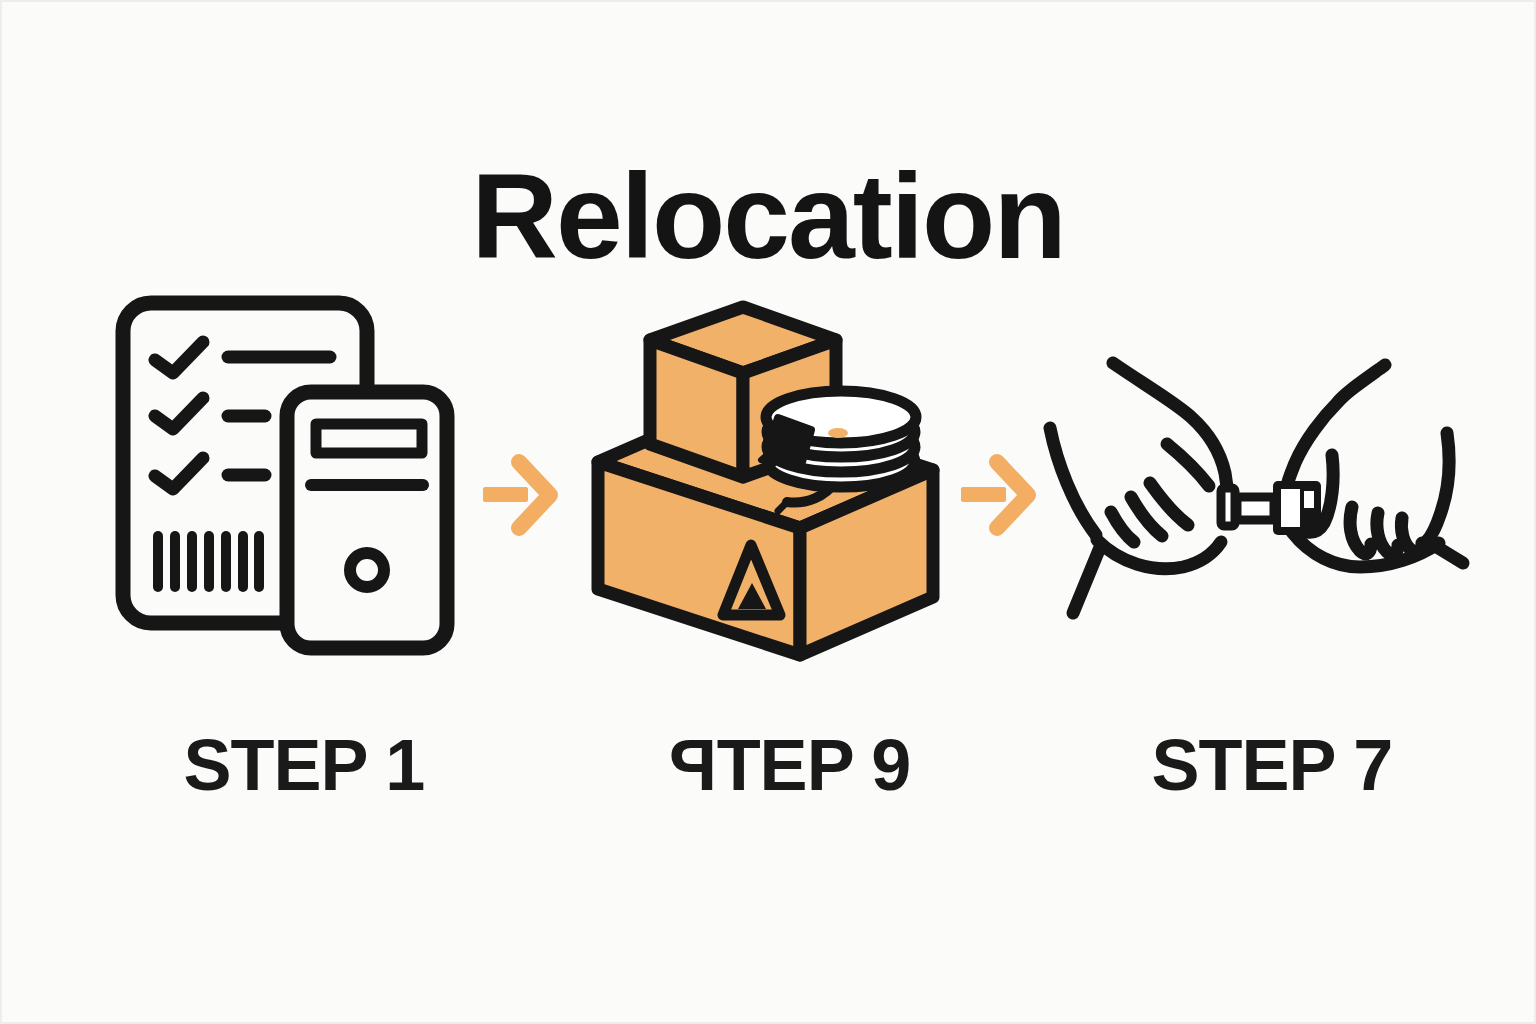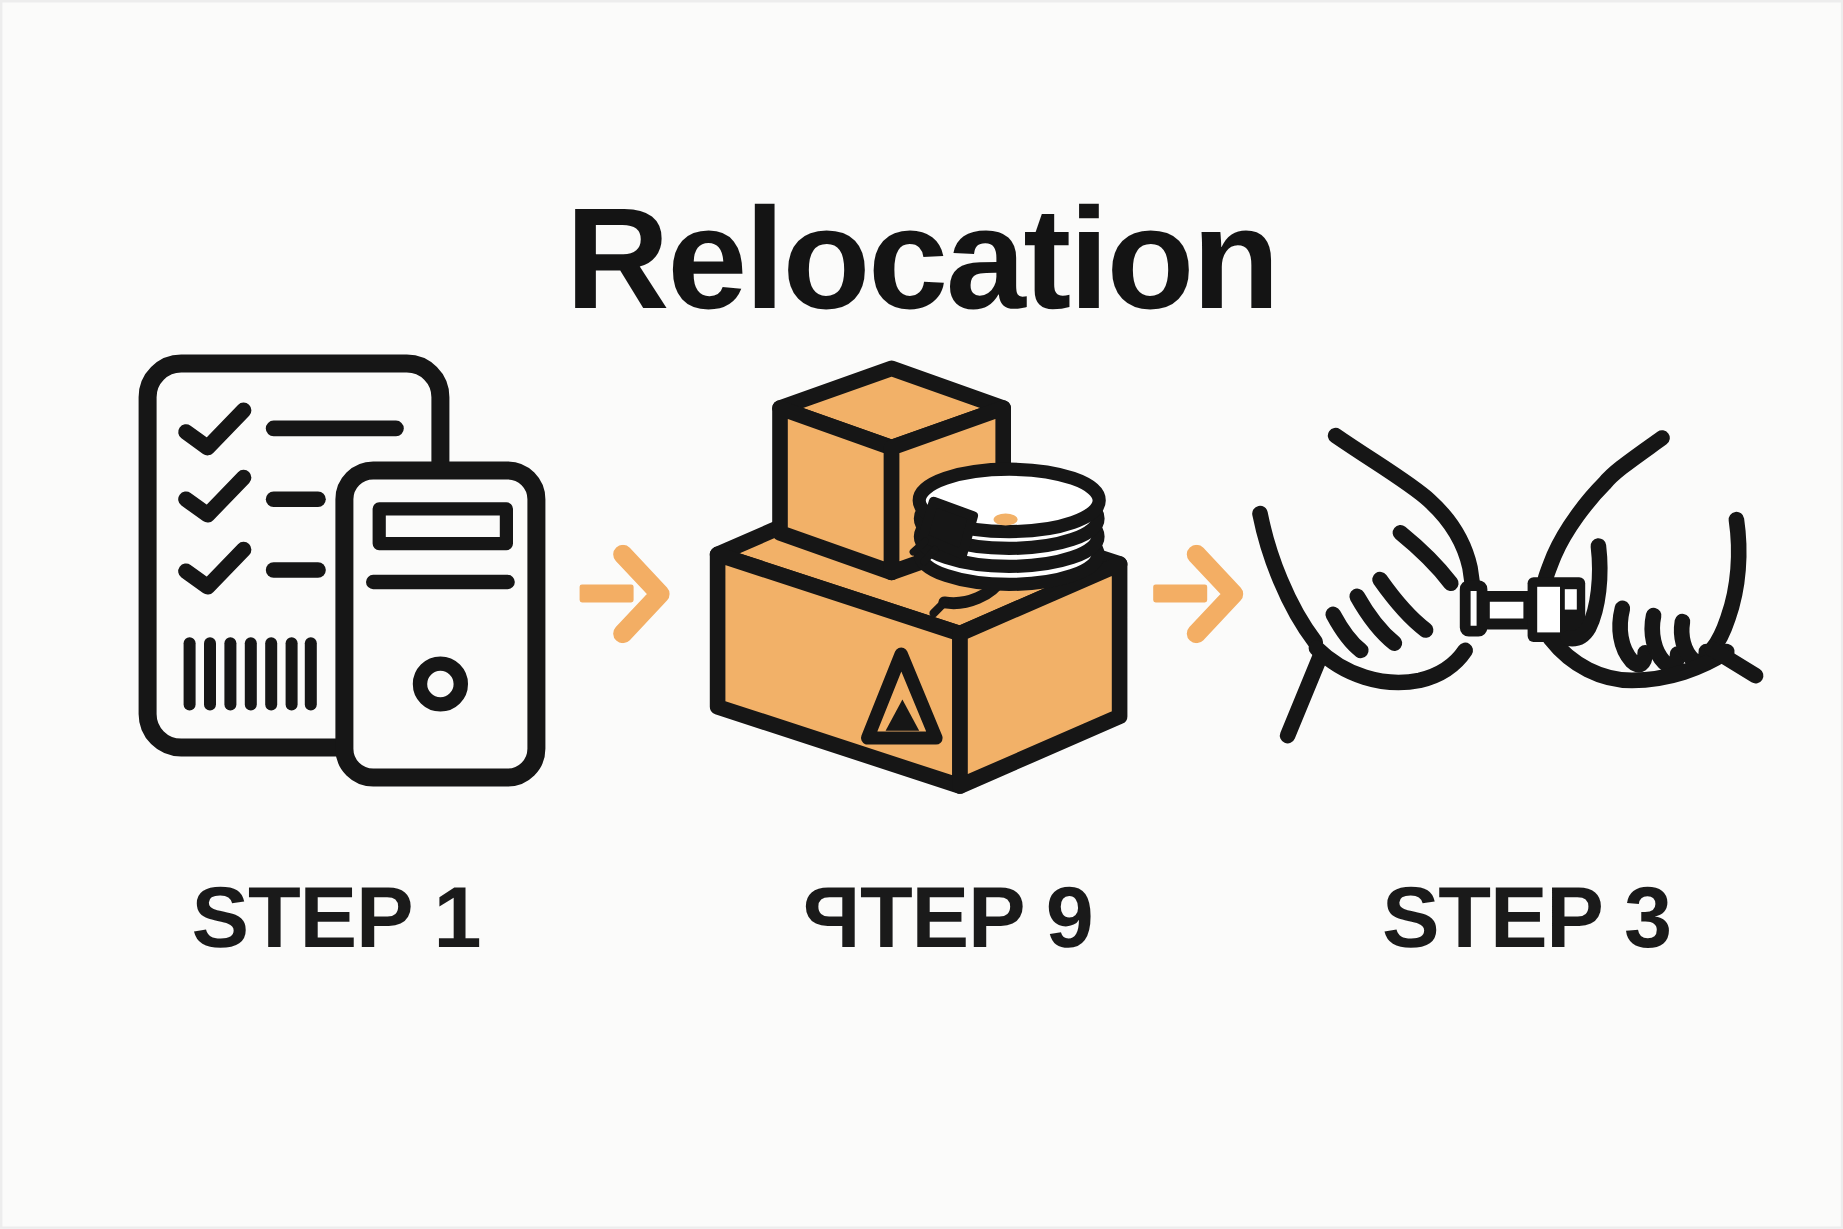--- a/index.html
+++ b/index.html
@@ -34,21 +34,21 @@
     top:729px;
     width:400px;
     text-align:center;
     font-size:72px;
     font-weight:700;
     letter-spacing:-1px;
     line-height:1;
     color:#1a1a1a;
     white-space:nowrap;
   }
-  .step-label-1{left:80px;text-align:center;}
+  .step-label-1{left:104px;text-align:center;}
   .step-label-2{left:590px;}
   .step-label-3{left:1072px;}
   .flip{display:inline-block;transform:scaleX(-1);}
 </style>
 </head>
 <body>
 
 <div class="stage">
 
   <h1 class="title">Relocation</h1>
@@ -144,15 +144,15 @@
       <rect x="202" y="142" width="37" height="23" fill="#fff" stroke-width="9"></rect>
       <rect x="238" y="126" width="48" height="54" rx="5" fill="#161616" stroke="none"></rect>
       <rect x="246" y="134" width="19" height="38" fill="#fff" stroke="none"></rect>
       <rect x="269" y="136" width="10" height="17" fill="#fff" stroke="none"></rect>
     </g>
     <path d="M 297,100 C 300,125 297,152 289,168 C 285,175 279,178 272,177"></path>
   </svg>
 
   <div class="step-label step-label-1">STEP 1</div>
   <div class="step-label step-label-2"><span class="flip">P</span><span>TEP 9</span></div>
-  <div class="step-label step-label-3">STEP 3</div>
+  <div class="step-label step-label-3">STEP 7</div>
 
 </div>
 
 </body></html>

